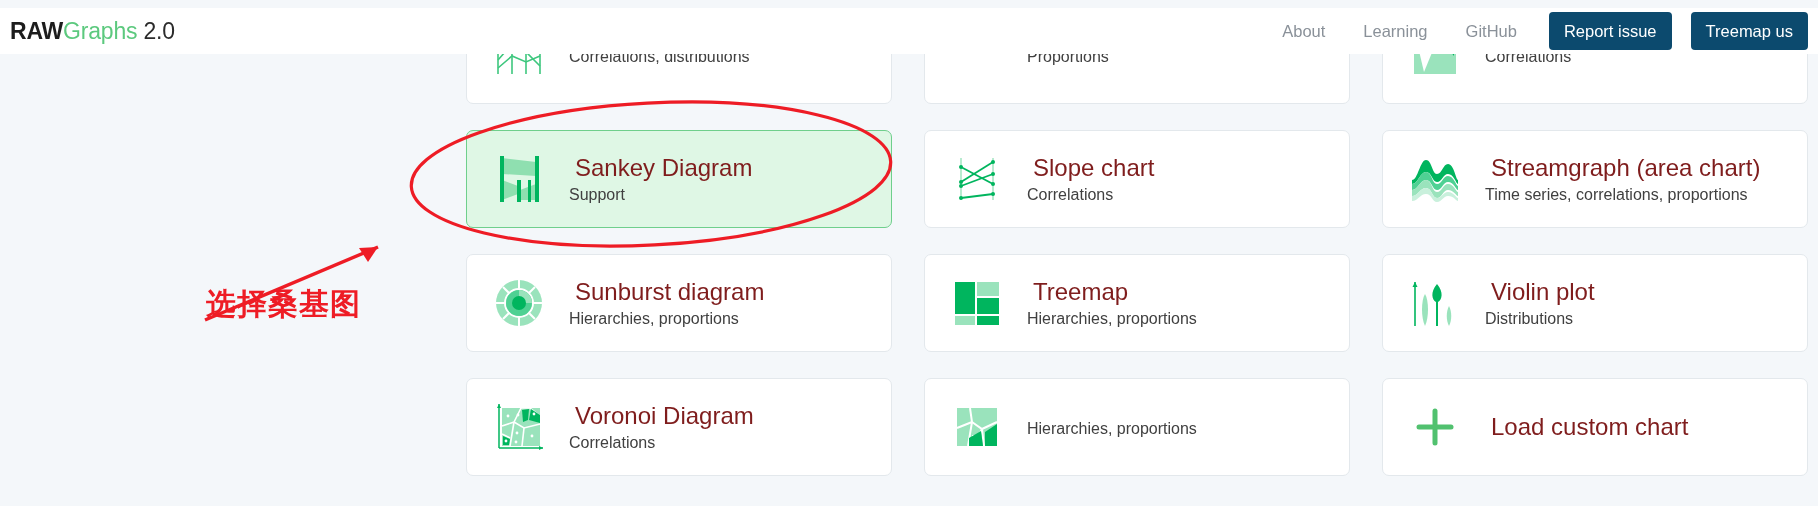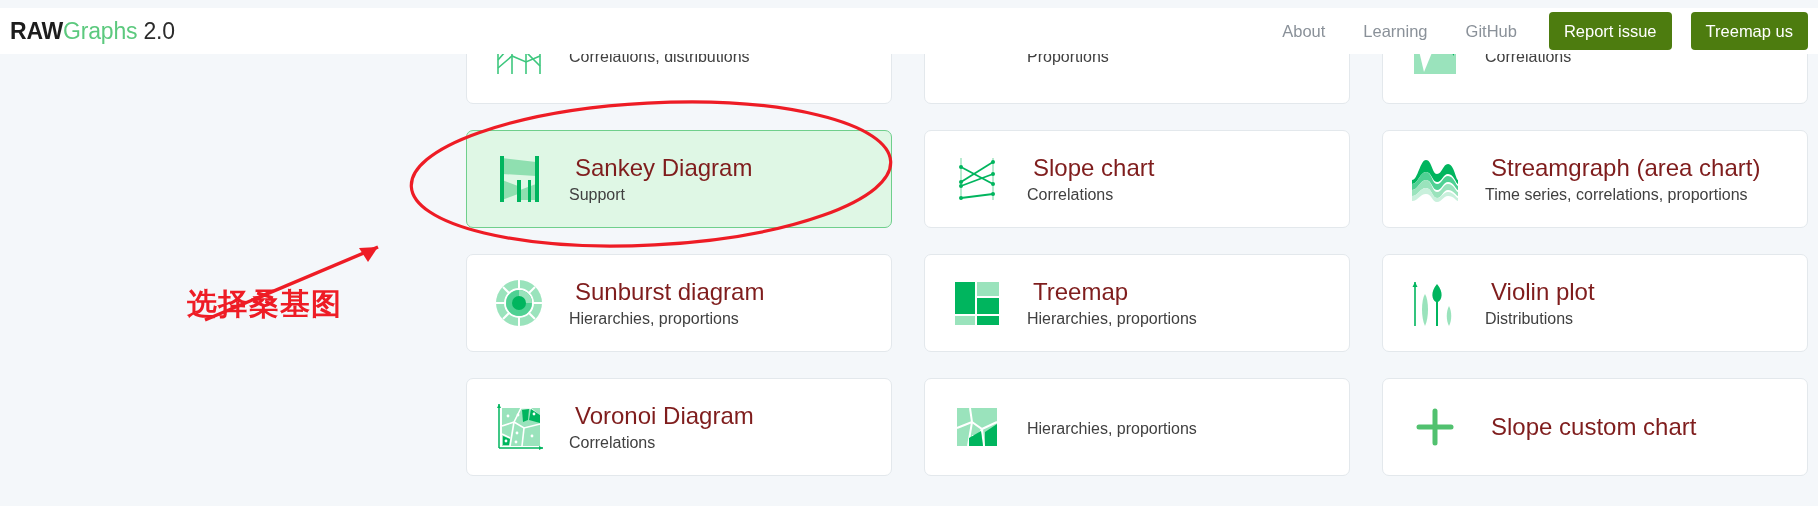--- a/index.html
+++ b/index.html
@@ -42,21 +42,21 @@
   }
   .nav-link {
     color: #8a9199;
     font-size: 16.5px;
     text-decoration: none;
     padding: 0 13px;
     line-height: 46px;
     white-space: nowrap;
   }
   .nav-btn {
-    background: #4d7c0f;
+    background: #0c4a6e;
     color: #ffffff;
     font-size: 16.5px;
     border: none;
     border-radius: 4px;
     height: 38px;
     padding: 0 15px;
     margin-left: 7px;
     cursor: pointer;
     white-space: nowrap;
     font-family: "Liberation Sans", sans-serif;
@@ -126,21 +126,21 @@
   
   .anno {
     position: absolute;
     top: 0; left: 0;
     width: 1818px; height: 506px;
     pointer-events: none;
     z-index: 15;
   }
   .anno-label {
     position: absolute;
-    left: 187px;
+    left: 206px;
     top: 284px;
     font-size: 30px;
     color: #ee1c25;
     white-space: nowrap;
     font-family: "DejaVu Sans", sans-serif;
     font-weight: bold;
     letter-spacing: 1px;
   }
 </style>
 </head>
@@ -384,21 +384,21 @@
     <div class="card load-custom">
       <div class="card-icon">
         <svg width="50" height="50" viewBox="0 0 50 50">
           <g stroke="#51c16f" stroke-width="5" stroke-linecap="round">
             <line x1="25" y1="9" x2="25" y2="41"></line>
             <line x1="9" y1="25" x2="41" y2="25"></line>
           </g>
         </svg>
       </div>
       <div class="card-text">
-        <div class="card-title">Slope custom chart</div>
+        <div class="card-title">Load custom chart</div>
       </div>
     </div>
 
   </div>
 </div>
 
 <svg class="anno" viewBox="0 0 1818 506">
   <ellipse cx="651" cy="174" rx="240" ry="71" fill="none" stroke="#ee1c25" stroke-width="3.2" transform="rotate(-3 651 174)"></ellipse>
   <line x1="205" y1="320" x2="378" y2="247" stroke="#ee1c25" stroke-width="3.4"></line>
   <polygon points="378,247 359,248 368,262" fill="#ee1c25"></polygon>

